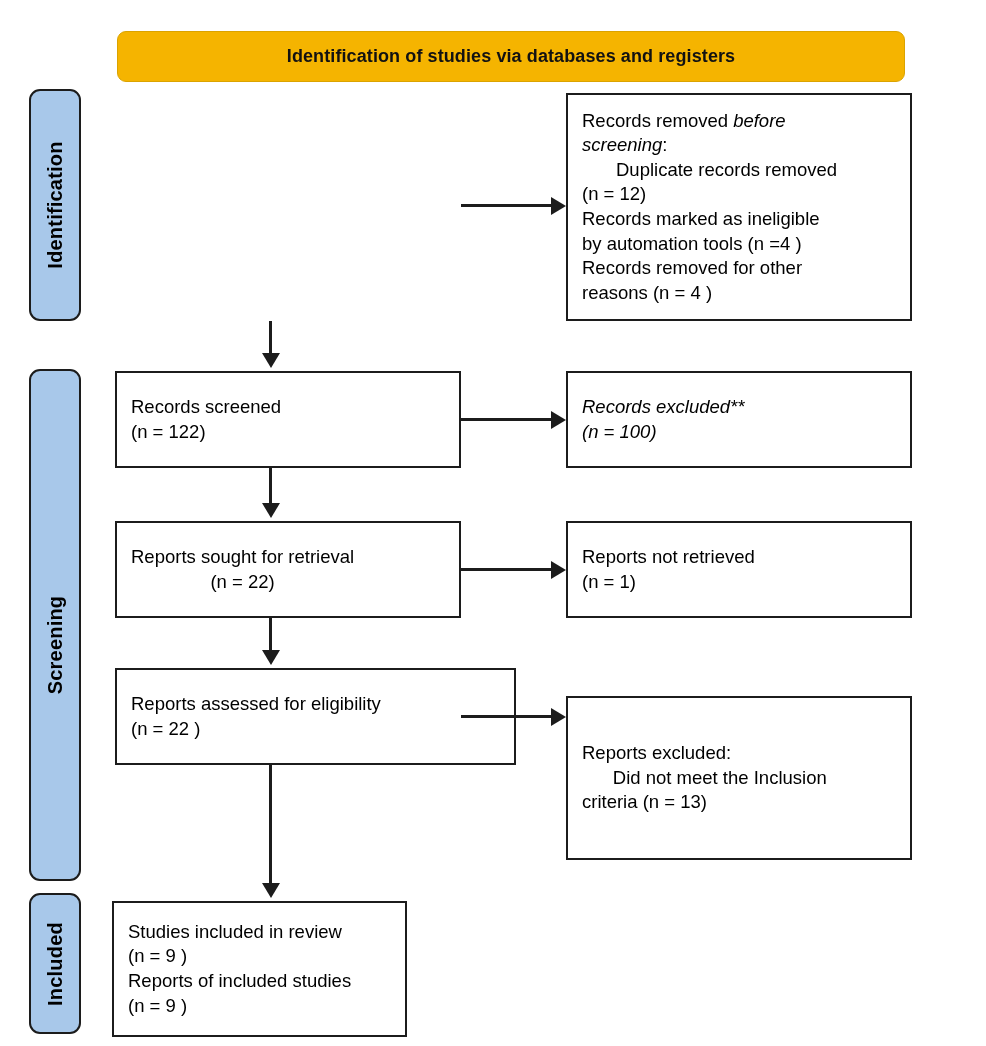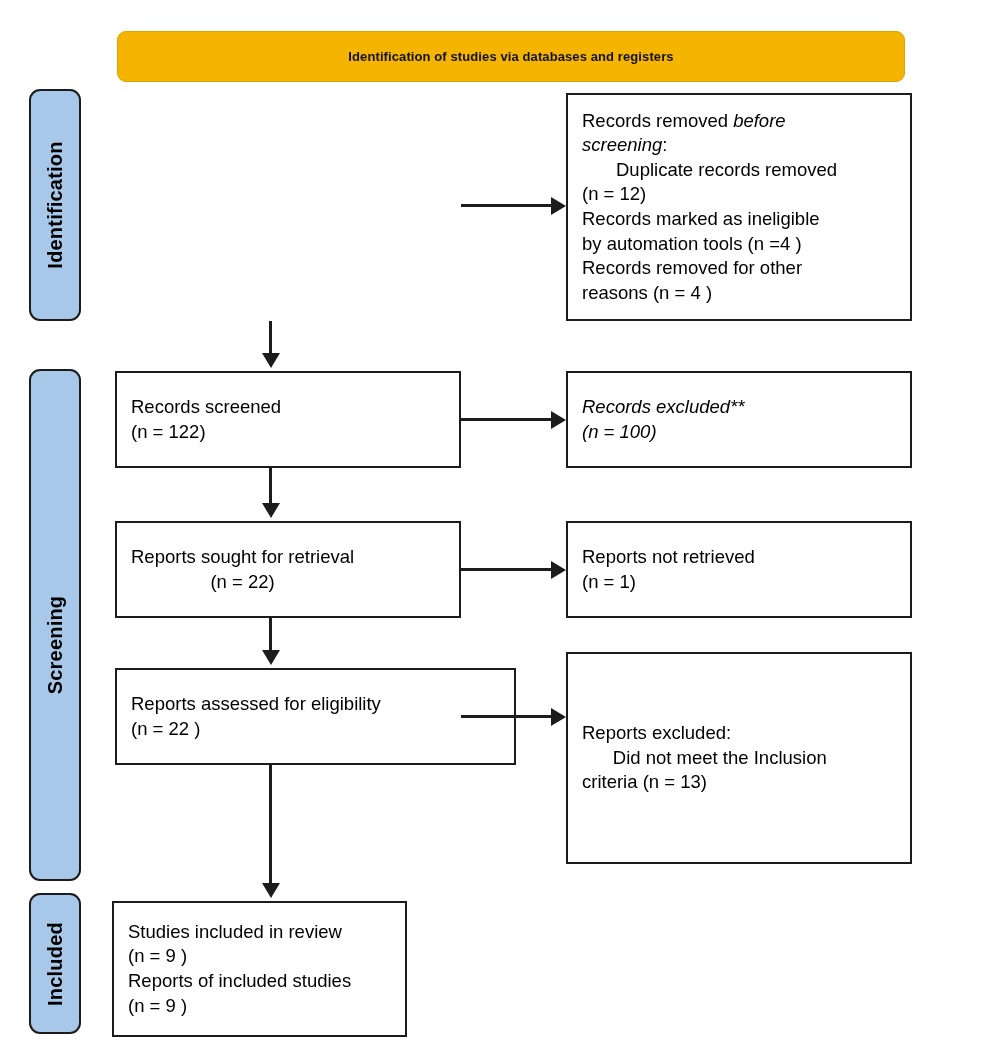--- a/index.html
+++ b/index.html
@@ -55,21 +55,21 @@
     background: #f5b400;
     border: 1px solid #dba300;
     border-radius: 9px;
     box-sizing: border-box;
     display: flex;
     align-items: center;
     justify-content: center;
   }
   #header-banner .banner-title {
     font-weight: bold;
-    font-size: 13px;
+    font-size: 18px;
     color: #121212;
     text-align: center;
     letter-spacing: 0.1px;
   }
 
   
   .flow-box {
     position: absolute;
     background: #ffffff;
     border: 2px solid #1c1c1c;
@@ -87,21 +87,21 @@
   .flow-box .box-text .indent { padding-left: 34px; display: inline-block; }
   .flow-box .box-text em { font-style: italic; }
 
   #box-identified      { left: 115px; top: 93px;  width: 346px; height: 228px; }
   #box-removed         { left: 566px; top: 93px;  width: 346px; height: 228px; }
   #box-screened        { left: 115px; top: 371px; width: 346px; height: 97px; }
   #box-excluded        { left: 566px; top: 371px; width: 346px; height: 97px; font-style: italic; }
   #box-sought          { left: 115px; top: 521px; width: 346px; height: 97px; text-align: center; }
   #box-not-retrieved   { left: 566px; top: 521px; width: 346px; height: 97px; }
   #box-assessed        { left: 115px; top: 668px; width: 401px; height: 97px; }
-  #box-reports-excl    { left: 566px; top: 652px; width: 346px; height: 212px; }
+  #box-reports-excl    { left: 566px; top: 696px; width: 346px; height: 164px; }
   #box-included        { left: 112px; top: 901px; width: 295px; height: 136px; }
 
   
   #box-reports-excl { align-items: center; }
 
   
   .arrow-line {
     position: absolute;
     background: #1c1c1c;
   }

